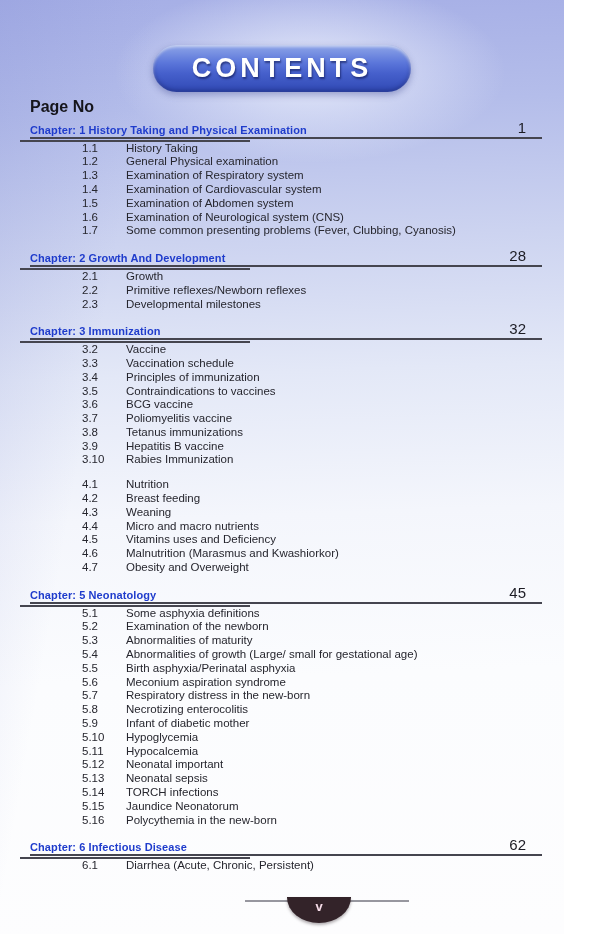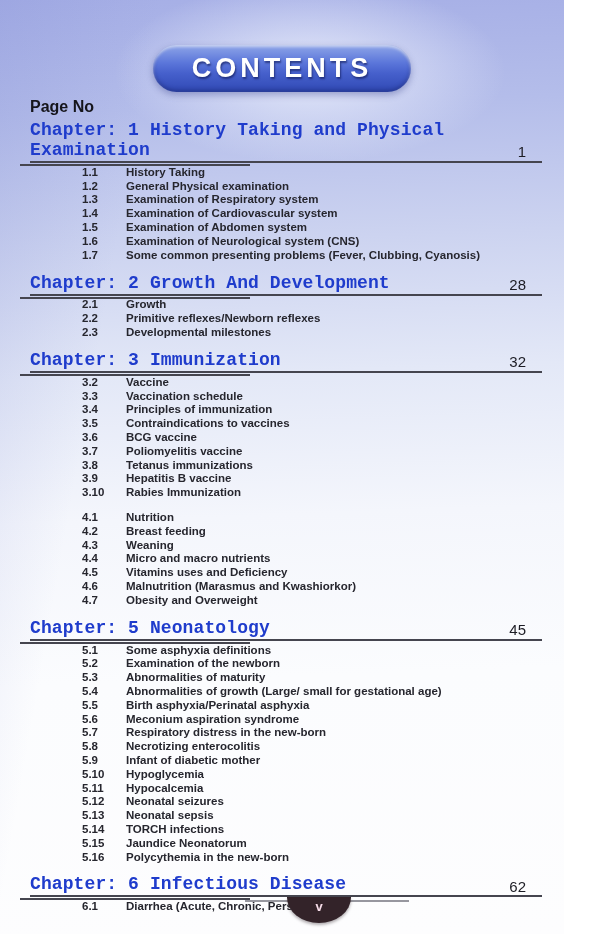--- a/index.html
+++ b/index.html
@@ -29,25 +29,25 @@
   .chapter{margin-bottom:11px;}
   .ch-header{
     display:flex;justify-content:space-between;align-items:flex-end;
     border-bottom:2px solid var(--rule-color,#45454f);
     padding-bottom:1px;position:relative;
   }
   .ch-header::after{
     content:'';position:absolute;left:-10px;bottom:-5px;width:45%;height:2px;
     background:var(--rule-color,#45454f);
   }
-  .ch-title{font-size:18px;font-weight:bold;color:var(--heading-blue,#1f3ccc);letter-spacing:0.1px;font-family:Liberation Mono, monospace;}
+  .ch-title{font-size:11px;font-weight:bold;color:var(--heading-blue,#1f3ccc);letter-spacing:0.1px;}
   .ch-page{font-size:15px;color:#1c1c24;padding-right:16px;line-height:1.05;}
   .items{margin-top:2px;}
   .item{display:flex;height:13.8px;align-items:center;padding-left:52px;
-    font-size:11.5px;color:#26262e;font-weight:bold;}
+    font-size:11.5px;color:#26262e;}
   .item-num{width:44px;flex:0 0 44px;}
   .item-label{white-space:nowrap;}
   .footer{position:absolute;left:0;right:0;bottom:8px;height:30px;}
   .marker-line{position:absolute;left:245px;top:4px;width:164px;height:2px;background:#97979f;}
   .page-marker{
     position:absolute;left:287px;top:1px;width:64px;height:26px;
     background:var(--marker-dark,#332329);
     border-radius:0 0 34px 34px / 0 0 27px 27px;
     box-shadow:0 2px 3px rgba(40,30,35,0.35);
     text-align:center;color:#f6dce8;font-size:13px;font-weight:bold;line-height:20px;
@@ -280,21 +280,21 @@
     <span class="item-label">Hypoglycemia</span>
   </div>
 
   <div class="item">
     <span class="item-num">5.11</span>
     <span class="item-label">Hypocalcemia</span>
   </div>
 
   <div class="item">
     <span class="item-num">5.12</span>
-    <span class="item-label">Neonatal seizures</span>
+    <span class="item-label">Neonatal important</span>
   </div>
 
   <div class="item">
     <span class="item-num">5.13</span>
     <span class="item-label">Neonatal sepsis</span>
   </div>
 
   <div class="item">
     <span class="item-num">5.14</span>
     <span class="item-label">TORCH infections</span>

